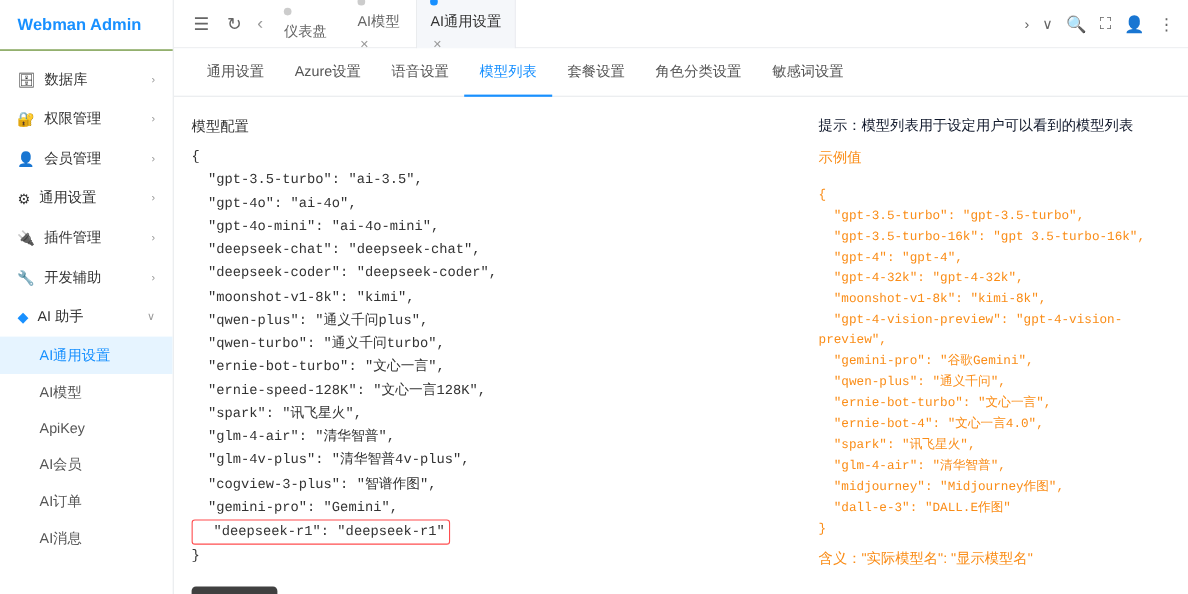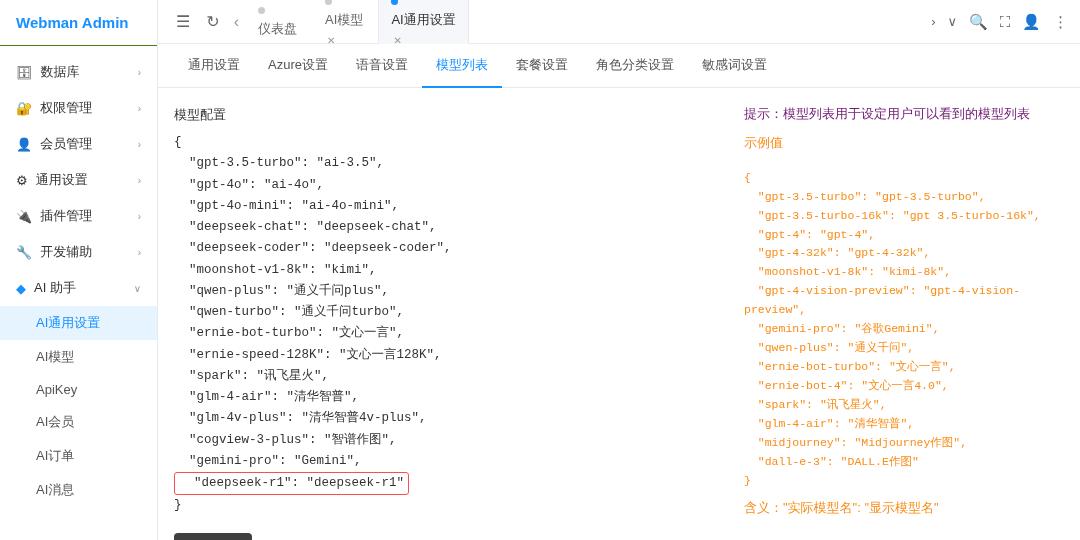--- a/index.html
+++ b/index.html
@@ -43,21 +43,21 @@
     .left-panel { flex: 1; min-width: 0; }
     .right-panel { width: 320px; flex-shrink: 0; }
 
     
     .config-block { display: flex; gap: 8px; flex-direction: column; }
     .config-label { color: #333; font-weight: 500; white-space: nowrap; margin-top: 2px; }
     .config-editor { flex: 1; }
 
     
     .hint-box { }
-    .hint-title { color: #701a75; font-size: 13px; line-height: 1.6; margin-bottom: 8px; }
+    .hint-title { color: #0f172a; font-size: 13px; line-height: 1.6; margin-bottom: 8px; }
     .hint-example { font-size: 12px; color: #fa8c16; font-family: 'Courier New', monospace; line-height: 1.6; }
     .hint-meaning { color: #fa8c16; font-size: 13px; margin-top: 8px; }
 
     
     .save-section { margin-top: 16px; }
     .btn-save { background: #404040; color: #fff; border: none; padding: 7px 24px; border-radius: 4px; cursor: pointer; font-size: 13px; }
   </style>
 </head>
 <body>
 

